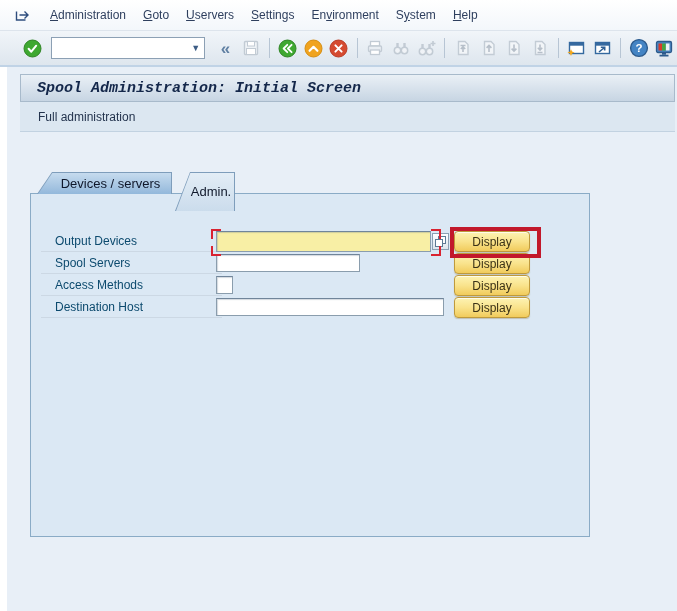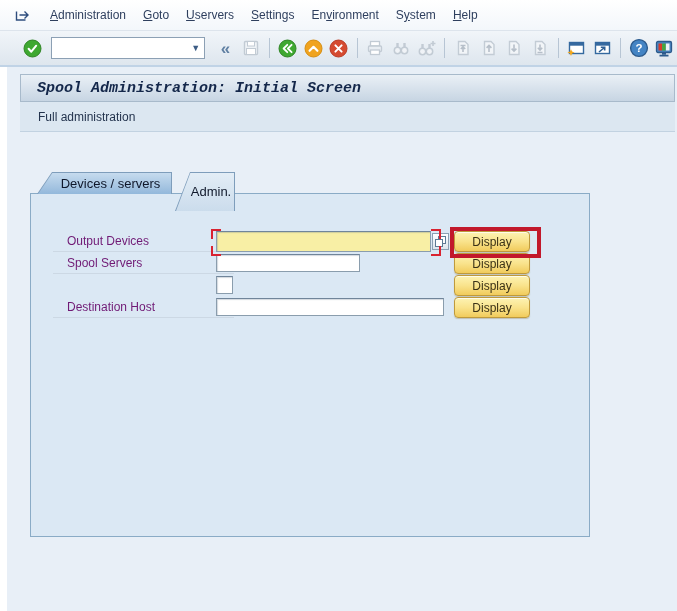--- a/index.html
+++ b/index.html
@@ -46,22 +46,22 @@
   .tab-fill{position:absolute;left:1px;top:1px;right:1px;bottom:0;clip-path:polygon(14.3px 0,100% 0,100% 100%,0 100%);}
   .tab-active .tab-fill{background:linear-gradient(#c6dbee,#93b8db);}
   .tab-inactive{height:39px;}
   .tab-inactive .tab-fill{background:linear-gradient(#e3edf6,#cbdcec);}
   .tab-label{position:absolute;inset:0;display:flex;align-items:center;justify-content:center;
     padding-left:12px;font-size:13px;color:#0f172a;white-space:nowrap;}
 
   
   .panel{position:absolute;left:23px;top:126px;width:560px;height:344px;
     background:#dbe8f4;border:1px solid #8aabc6;box-sizing:border-box;}
-  .form-label{position:absolute;left:22px;width:181px;height:22px;line-height:22px;
-    padding-left:14px;font-size:12px;color:#701a75;border-bottom:1px solid #ccd8e4;box-sizing:border-box;}
+  .form-label{position:absolute;left:10px;width:181px;height:22px;line-height:22px;
+    padding-left:14px;font-size:12px;color:#0c4a6e;border-bottom:1px solid #ccd8e4;box-sizing:border-box;}
   .field{position:absolute;left:185px;background:#fff;border:1px solid #8a9dad;border-top-color:#70859a;
     box-shadow:inset 1px 1px 1px rgba(96,118,140,.28);box-sizing:border-box;height:18px;
     font-family:"Liberation Sans",sans-serif;font-size:12px;padding:0 3px;outline:none;}
   .field-yellow{background:#f8efa5;}
   .matchcode{position:absolute;left:401px;top:39px;width:17px;height:17px;
     background:linear-gradient(#fdfeff,#dde5ec);border:1px solid #8ba0b3;box-sizing:border-box;
     display:flex;align-items:center;justify-content:center;cursor:default;}
   .gold-btn{position:absolute;left:423px;width:76px;height:21px;border:1px solid #bf9a3c;border-radius:4px;
     background:linear-gradient(180deg,#fdf3b3 0%,#f9e38c 50%,#f1cb5c 100%);
     box-shadow:inset 0 1px 0 rgba(255,255,255,.75),0 1px 1px rgba(125,103,40,.3);
@@ -237,20 +237,21 @@
     <div class="tab tab-inactive" style="left:168px;top:105px;width:60px;">
       <div class="tab-shape"></div>
       <div class="tab-fill"></div>
       <div class="tab-label">Admin.</div>
     </div>
 
     <div class="panel">
 
       <div class="form-label" style="top:36px;">Output Devices</div>
       <div class="form-label" style="top:58px;">Spool Servers</div>
+      <div class="form-label" style="top:80px;">Access Methods</div>
       <div class="form-label" style="top:102px;">Destination Host</div>
 
       <input class="field field-yellow" style="top: 37px; width: 215px; height: 21px;" value="">
       <div class="matchcode">
         <svg width="11" height="11">
             <rect x="3.5" y="0.5" width="7" height="7" fill="#fff" stroke="#5d7a94"></rect>
             <rect x="0.5" y="3.5" width="7" height="7" fill="#fff" stroke="#5d7a94"></rect>
           </svg>
       </div>
 

